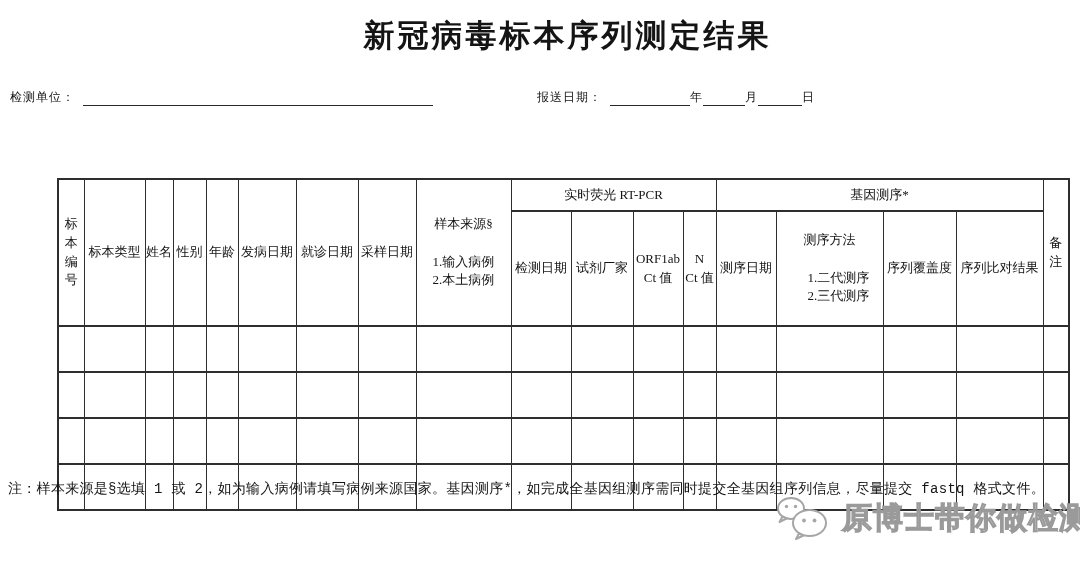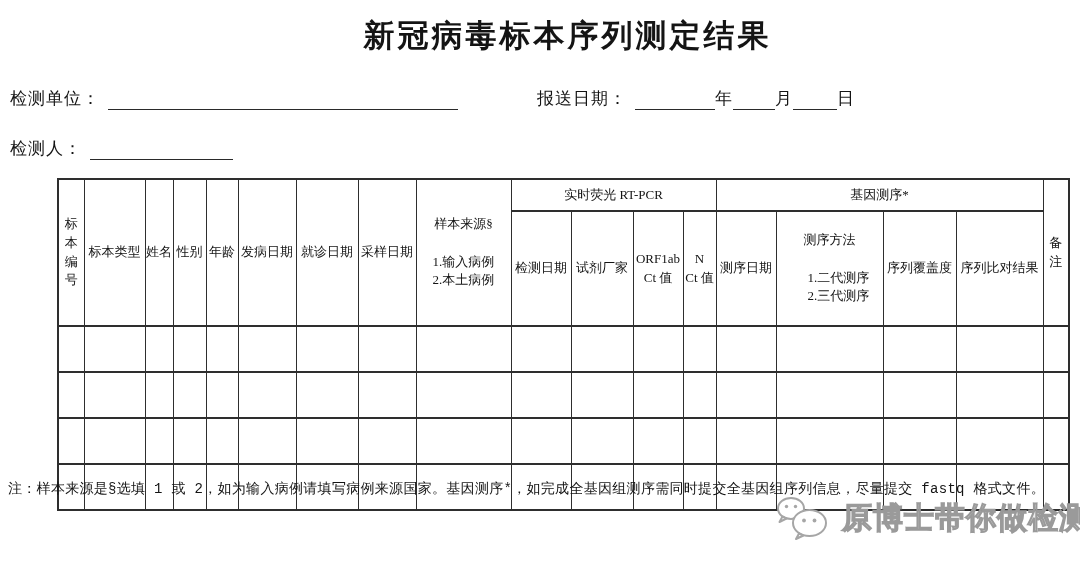--- a/index.html
+++ b/index.html
@@ -1,20 +1,20 @@
 <!DOCTYPE html>
 <html><head>
 <meta charset="utf-8">
 <style>
   html,body{margin:0;padding:0;background:#ffffff;}
   .page{position:relative;width:1080px;height:563px;background:#ffffff;overflow:hidden;
         font-family:"Liberation Serif","DejaVu Serif",serif;color:#141414;}
   .title{position:absolute;left:57px;top:10px;width:1011px;margin:5px;text-align:center;
          font-size:31px;font-weight:bold;letter-spacing:3px;}
-  .field{position:absolute;font-size:17px;white-space:nowrap;letter-spacing:1px;font-family:Liberation Serif, serif;}
+  .field{position:absolute;font-size:12px;white-space:nowrap;letter-spacing:1px;font-family:Liberation Serif, serif;}
   .f-unit{left:10px;top:87px;}
   .f-report{left:537px;top:87px;text-align:right;}
   .f-person{left:10px;top:137px;}
   .blank{display:inline-block;border-bottom:1px solid #2a2a2a;height:18px;vertical-align:bottom;}
   .b-unit{width:350px;margin-left:8px;}
   .b-year{width:80px;margin-left:8px;}
   .b-month{width:42px;}
   .b-day{width:44px;}
   .b-person{width:143px;margin-left:8px;}
 
@@ -44,23 +44,20 @@
   <h1 class="title">新冠病毒标本序列测定结果</h1>
 
   <div class="field f-unit">
     <span>检测单位：</span><span class="blank b-unit"></span>
   </div>
 
   <div class="field f-report">
     <span>报送日期：</span><span class="blank b-year"></span><span>年</span><span class="blank b-month"></span><span>月</span><span class="blank b-day"></span><span>日</span>
   </div>
 
-  <div class="field f-person">
-    <span>检测人：</span><span class="blank b-person"></span>
-  </div>
 
   <table class="form-table">
     <colgroup>
       <col style="width:26px">
         <col style="width:61px">
         <col style="width:28px">
         <col style="width:33px">
       <col style="width:32px">
         <col style="width:58px">
         <col style="width:62px">

